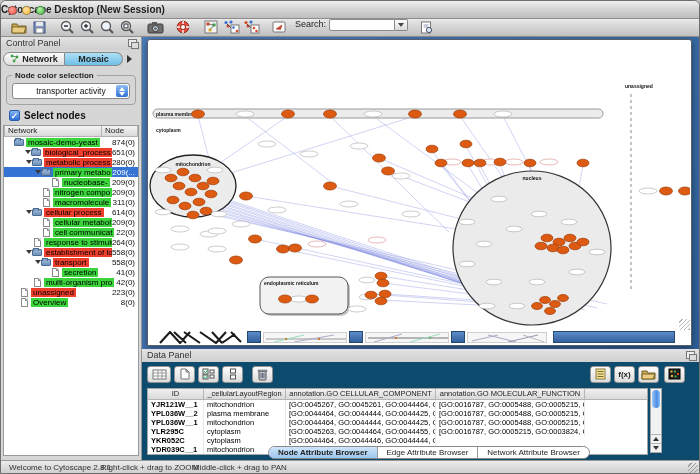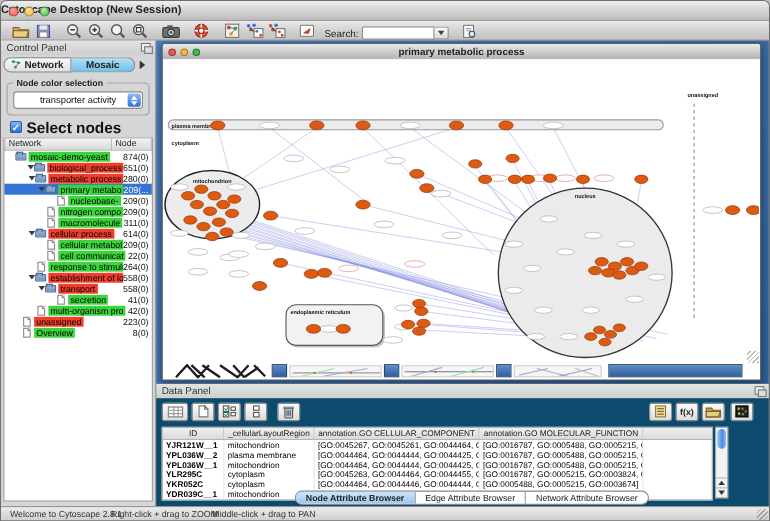--- a/index.html
+++ b/index.html
@@ -5,21 +5,21 @@
   *{margin:0;padding:0;box-sizing:border-box}
   html,body{width:700px;height:474px;font-family:"Liberation Sans",sans-serif;background:#bfbfbf;overflow:hidden}
   #win{position:absolute;inset:0;background:#d4d4d4;border:1px solid #6f6f6f;border-radius:6px 6px 0 0;overflow:hidden}
   
   .titlebar{position:absolute;left:0;right:0;top:0;height:18px;background:linear-gradient(#efefef,#d6d6d6 45%,#bdbdbd);border-bottom:1px solid #8e8e8e;text-align:left;font-size:10px;font-weight:bold;color:#222;line-height:18px}
   .tl{position:absolute;top:4.5px;width:9px;height:9px;border-radius:50%;border:1px solid rgba(0,0,0,.35)}
   .tl.red{left:7px;background:radial-gradient(circle at 35% 30%,#ff9d95,#f1574c)}
   .tl.yel{left:21px;background:radial-gradient(circle at 35% 30%,#ffe29a,#f5b93d)}
   .tl.grn{left:35px;background:radial-gradient(circle at 35% 30%,#b5f2a8,#46bb45)}
   
-  .toolbar{position:absolute;left:0;right:0;top:18px;height:18px;background:linear-gradient(#e9e9e9,#cfcfcf 60%,#c2c2c2);border-bottom:1px solid #8f8f8f;display:flex;align-items:flex-end}
+  .toolbar{position:absolute;left:0;right:0;top:18px;height:18px;background:linear-gradient(#e9e9e9,#cfcfcf 60%,#c2c2c2);border-bottom:1px solid #8f8f8f;display:flex;align-items:flex-start}
   .tbtn{height:16px;width:20px;display:flex;align-items:center;justify-content:center;flex:0 0 auto}
   .tsep{width:8px;flex:0 0 auto}
   .search-lbl{font-size:9px;color:#222;margin:0 3px 0 6px}
   .search-box{width:66px;height:12px;background:#fff;border:1px solid #8a8a8a;border-radius:2px 0 0 2px}
   .search-drop{width:13px;height:12px;background:linear-gradient(#fdfdfd,#d8d8d8);border:1px solid #8a8a8a;border-left:none;border-radius:0 2px 2px 0;display:flex;align-items:center;justify-content:center}
   .tri-dn{width:0;height:0;border-left:3px solid transparent;border-right:3px solid transparent;border-top:4px solid #444}
   
   #cp{position:absolute;left:0;top:36px;width:141px;bottom:13px;background:#d6d6d6;border-right:1px solid #979797}
   .pane-title{position:relative;height:13px;font-size:9px;color:#333;padding:1px 0 0 5px;background:linear-gradient(#e3e3e3,#cfcfcf)}
   .float-ic{position:absolute;right:4px;top:2px;width:9px;height:8px;border:1px solid #777;background:#eee}
@@ -31,21 +31,21 @@
   .cp-arrow{width:12px;height:14px;display:flex;align-items:center;justify-content:center}
   .tri-rt{width:0;height:0;border-top:4px solid transparent;border-bottom:4px solid transparent;border-left:5px solid #333}
   .groupbox{position:absolute;left:5px;right:5px;top:38px;height:30px;border:1px solid #a3a3a3;border-radius:4px}
   .legend{position:absolute;top:-5px;left:5px;background:#d6d6d6;padding:0 3px;font-size:8px;font-weight:bold;color:#222}
   .combo{position:absolute;left:5px;right:5px;top:7px;height:16px;background:#fff;border:1px solid #8a8a8a;border-radius:3px;font-size:8.5px;display:flex;align-items:center;justify-content:center;color:#111}
   .combo-step{position:absolute;right:1px;top:1px;bottom:1px;width:12px;border-radius:2px;background:linear-gradient(#8ebdf5,#2f72d6);display:flex;flex-direction:column;align-items:center;justify-content:center;gap:1px}
   .step-up{width:0;height:0;border-left:3px solid transparent;border-right:3px solid transparent;border-bottom:4px solid #fff}
   .step-dn{width:0;height:0;border-left:3px solid transparent;border-right:3px solid transparent;border-top:4px solid #fff}
   .checkrow{position:absolute;left:8px;top:72px;height:13px;display:flex;align-items:center;gap:4px}
   .chk{width:11px;height:11px;border-radius:2px;background:linear-gradient(#7db4f2,#2e6fd6);border:1px solid #2a5cab;color:#fff;font-size:9px;line-height:10px;text-align:center;font-weight:bold}
-  .checklbl{font-size:14px;font-weight:bold;color:#111}
+  .checklbl{font-size:10px;font-weight:bold;color:#111}
   .listwrap{position:absolute;left:2px;right:2px;top:88px;bottom:4px;background:#fff;border:1px solid #9a9a9a}
   .thead{display:flex;height:11px;font-size:8px;color:#222}
   .thcell{background:linear-gradient(#f4f4f4,#d9d9d9);border:1px solid #b3b3b3;border-top:none;padding-left:3px;line-height:10px}
   .thcell.c1{flex:1}
   .thcell.c2{width:36px;border-left:none}
   .trow{position:relative;height:10px;display:flex;align-items:center;font-size:8px;color:#000;white-space:nowrap}
   .trow.sel{background:#3574d4}
   .trow.sel .tcount{color:#fff}
   .ar{width:7px;flex:0 0 auto;display:flex;justify-content:center}
   .ar .tri{width:0;height:0;border-left:3px solid transparent;border-right:3px solid transparent;border-top:4px solid #3a3a3a}
@@ -385,26 +385,20 @@
           <span class="ar"></span>
           <span class="doc"></span>
           <span class="tlab hg">Overview</span>
           <span class="tcount">8(0)</span>
         </div>
     </div>
   </div>
 
   <div id="desk">
     <div id="iwin">
-      <div class="iw-title">
-        <span class="tl2 red"></span>
-        <span class="tl2 yel"></span>
-        <span class="tl2 grn"></span>
-        <span>primary metabolic process</span>
-      </div>
       <div class="iw-canvas">
         <svg width="545" height="276" viewBox="0 0 545 276">
 
           <g class="eg">
             <line x1="60" y1="142" x2="340" y2="236"></line>
               <line x1="60" y1="144" x2="352" y2="241"></line>
               <line x1="62" y1="146" x2="364" y2="246"></line>
               <line x1="62" y1="148" x2="376" y2="250"></line>
               <line x1="64" y1="150" x2="388" y2="253"></line>
               <line x1="64" y1="152" x2="400" y2="256"></line>
@@ -707,21 +701,20 @@
           <div class="dtd id w1">YLR295C</div>
           <div class="dtd w2">cytoplasm</div>
           <div class="dtd w3">[GO:0045263, GO:0044464, GO:0044455, G...</div>
           <div class="dtd w4">[GO:0016787, GO:0005215, GO:0003824, G...</div>
           <div class="dtd w5"></div>
         </div>
       <div class="dtr">
           <div class="dtd id w1">YKR052C</div>
           <div class="dtd w2">cytoplasm</div>
           <div class="dtd w3">[GO:0044464, GO:0044446, GO:0044444, G...</div>
-          <div class="dtd w4">[GO:0005488, GO:0005215, GO:0003674]</div>
           <div class="dtd w5"></div>
         </div>
       <div class="dtr">
           <div class="dtd id w1">YDR039C__1</div>
           <div class="dtd w2">mitochondrion</div>
           <div class="dtd w3">[GO:0044464, GO:0044444, GO:0044445, G...</div>
           <div class="dtd w4">[GO:0016787, GO:0005488, GO:0005215, G...</div>
           <div class="dtd w5"></div>
         </div>
     </div>

